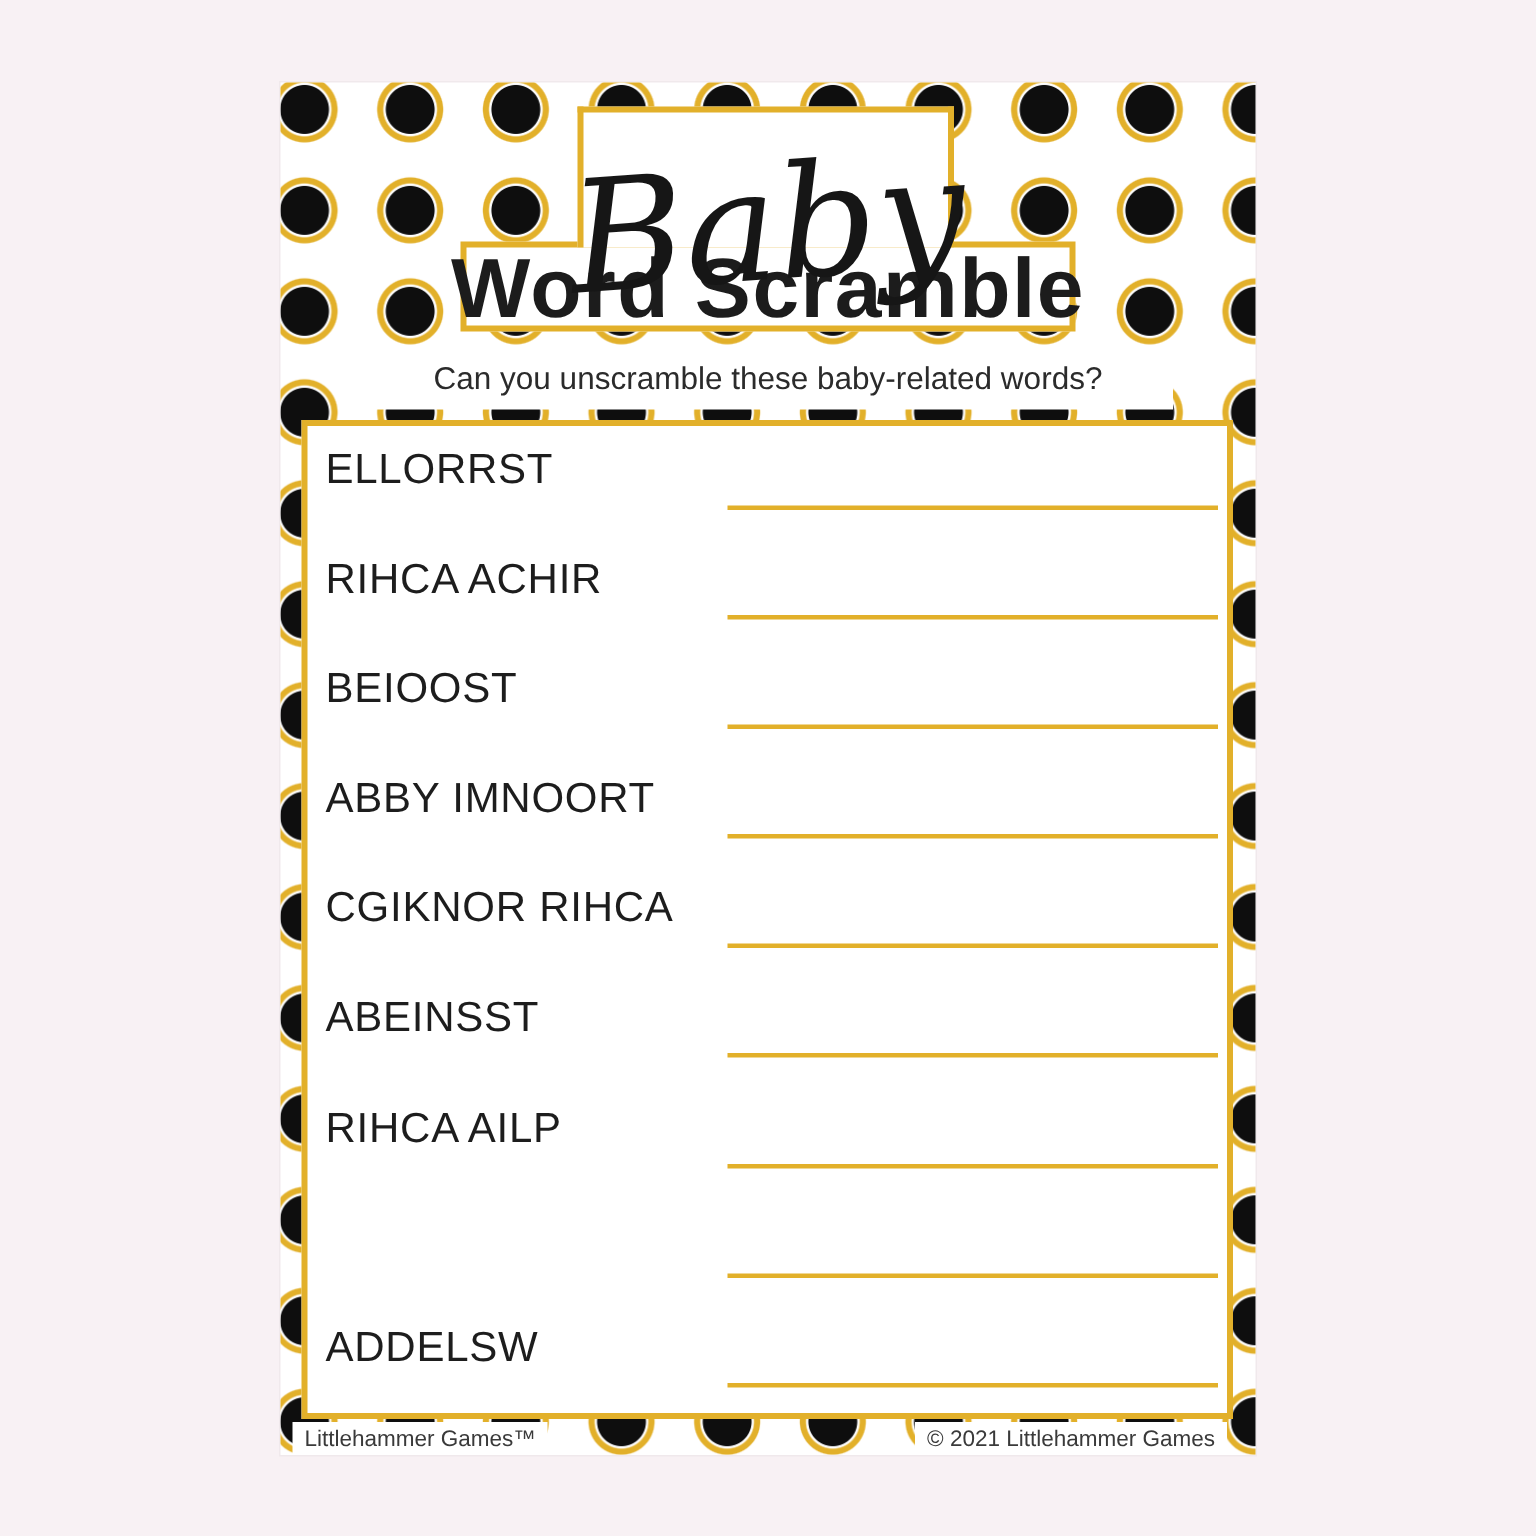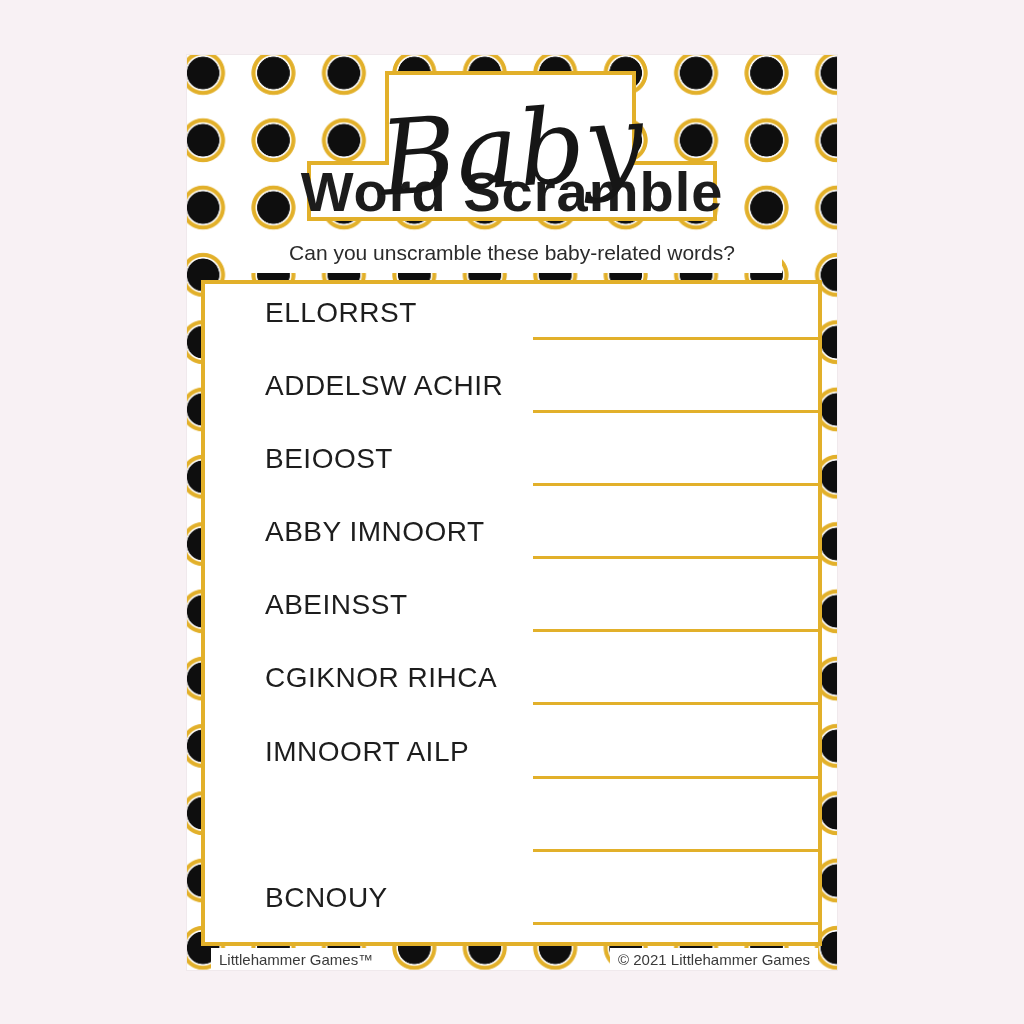--- a/index.html
+++ b/index.html
@@ -81,21 +81,20 @@
     position:absolute; left:14px; top:225px;
     width:621px; height:666px;
     background:var(--card-bg);
     border:4px solid var(--gold);
     z-index:2;
     overflow:hidden;
   }
   .word-row{
     position:relative;
     height:73.1px;
-    margin-left:48px;
   }
   .word-text{
     position:absolute; left:12px; top:15px;
     font-size:28px; letter-spacing:0.5px;
     color:var(--ink); white-space:nowrap;
     line-height:28px;
   }
   .answer-line{
     position:absolute; left:280px; top:53px;
     width:327px; height:3px;
@@ -104,21 +103,21 @@
   
   .credit{
     position:absolute; top:893px;
     background:var(--card-bg);
     z-index:3;
     font-size:15px; color:#3a3a3a;
     padding:2px 8px;
     white-space:nowrap;
     line-height:19px;
   }
-  .credit-left{left:24px;}
+  .credit-left{left:8px;}
   .credit-right{right:19px;}
 </style>
 </head>
 <body>
 
 <div class="card">
 
   <div class="title-box-lower">
     <div class="title-main">Word Scramble</div>
   </div>
@@ -129,55 +128,55 @@
     <div class="subtitle">Can you unscramble these baby-related words?</div>
   </div>
 
   <div class="list-box">
   <div class="word-row">
     <span class="word-text">ELLORRST</span>
     <div class="answer-line"></div>
   </div>
 
   <div class="word-row">
-    <span class="word-text">ADDELSW ACHIR</span>
+    <span class="word-text">RIHCA ACHIR</span>
     <div class="answer-line"></div>
   </div>
 
   <div class="word-row">
     <span class="word-text">BEIOOST</span>
     <div class="answer-line"></div>
   </div>
 
   <div class="word-row">
     <span class="word-text">ABBY IMNOORT</span>
     <div class="answer-line"></div>
   </div>
 
   <div class="word-row">
+    <span class="word-text">CGIKNOR RIHCA</span>
+    <div class="answer-line"></div>
+  </div>
+
+  <div class="word-row">
     <span class="word-text">ABEINSST</span>
     <div class="answer-line"></div>
   </div>
 
   <div class="word-row">
-    <span class="word-text">CGIKNOR RIHCA</span>
-    <div class="answer-line"></div>
-  </div>
-
-  <div class="word-row">
-    <span class="word-text">IMNOORT AILP</span>
+    <span class="word-text">RIHCA AILP</span>
     <div class="answer-line"></div>
   </div>
 
   <div class="word-row">
     <div class="answer-line"></div>
   </div>
 
   <div class="word-row">
-    <span class="word-text">BCNOUY</span>
+    <span class="word-text">ADDELSW</span>
     <div class="answer-line"></div>
   </div>
 </div>
 
   <div class="credit credit-left">Littlehammer Games™</div>
   <div class="credit credit-right">© 2021 Littlehammer Games</div>
 
 </div>
 
 </body></html>

